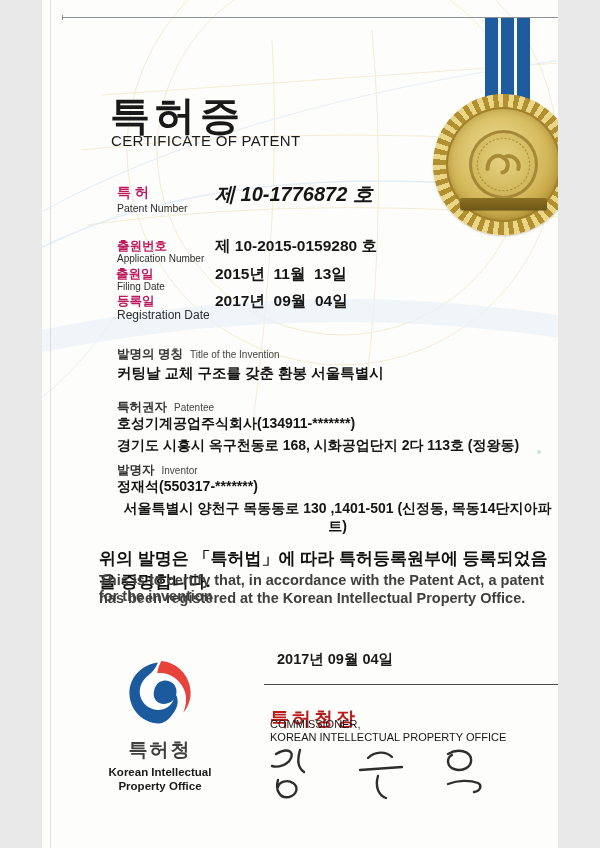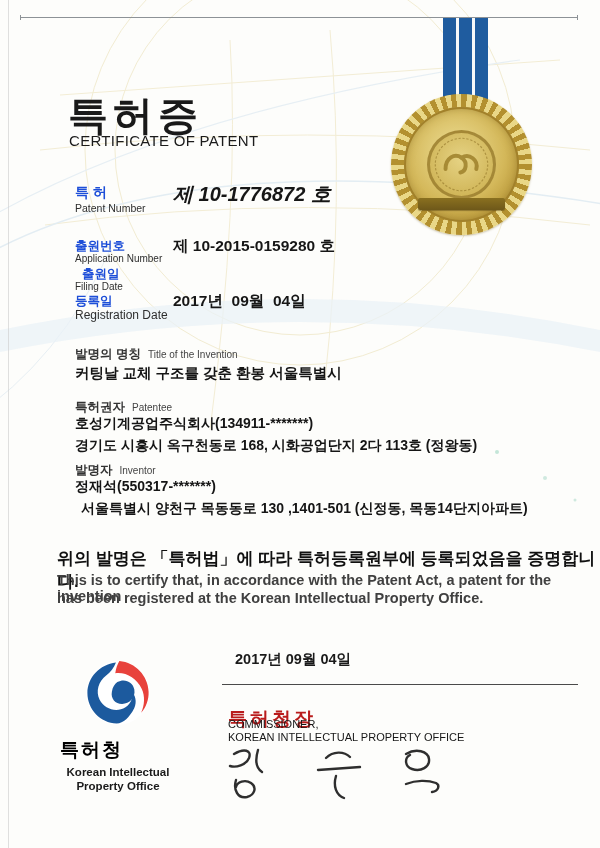--- a/index.html
+++ b/index.html
@@ -1,16 +1,16 @@
 <!DOCTYPE html>
 <html><head>
 <meta charset="utf-8">
 <style>
   html,body{margin:0;padding:0;background:#e9e9e9;}
-  .page{position:relative;width:600px;height:848px;margin:0 auto;background:#fdfdfb;
+  .page{position:relative;width:516px;height:848px;margin:0 auto;background:#fdfdfb;
         font-family:"Liberation Sans","DejaVu Sans",sans-serif;color:#1d1d1f;overflow:hidden;}
   .abs{position:absolute;}
   .val{white-space:pre-wrap;}
   .bg-svg{position:absolute;left:0;top:0;z-index:0;}
   .scan-edge{left:8px;top:0;width:1px;height:848px;background:#d2d2d2;opacity:.7;z-index:1;}
   .top-line{left:20px;top:17px;width:558px;height:1px;background:#8d9296;z-index:1;}
   .top-line::before,.top-line::after{content:"";position:absolute;top:-2px;width:1px;height:5px;background:#8d9296;}
   .top-line::before{left:0;} .top-line::after{right:0;}
 
   
@@ -29,38 +29,38 @@
   .medal .ring{position:absolute;inset:36px;border-radius:50%;border:3px solid rgba(140,110,35,.65);
     background:radial-gradient(circle at 50% 42%,#e6d384,#c9ac4a);}
   .medal .taegeuk{position:absolute;inset:42px;}
   .medal .banner{position:absolute;left:27px;right:27px;top:104px;height:12px;border-radius:2px;
     background:linear-gradient(#8a7020,#6e581a);box-shadow:0 1px 1px rgba(90,70,20,.5);}
 
   
   .title-ko{left:68px;top:88px;font-size:40px;font-weight:bold;letter-spacing:5px;color:#191919;z-index:4;}
   .title-en{left:69px;top:132px;font-size:15px;font-weight:normal;letter-spacing:.3px;color:#1b1b1b;z-index:4;}
 
-  .lbl-ko{font-weight:bold;color:#1d4ed8;}
+  .lbl-ko{font-weight:bold;color:#be185d;}
   .lbl-en{color:#2e2e2e;}
   .big-val{font-size:20px;font-weight:bold;color:#161616;font-style:italic;}
   .mid-val{font-size:15.5px;font-weight:bold;color:#161616;}
 
   .sec-lbl{font-size:12.5px;color:#333;font-weight:bold;}
   .sec-lbl .en{font-size:10px;color:#444;font-weight:normal;margin-left:7px;}
   .body-line{font-size:14px;font-weight:bold;color:#151515;}
 
   .stmt-ko{left:57px;top:547px;font-size:17px;font-weight:bold;color:#101010;z-index:4;}
   .stmt-en{font-size:14.5px;font-weight:bold;color:#404040;z-index:4;}
 
   .issue-date{left:235px;top:650px;font-size:14.5px;font-weight:600;color:#1a1a1a;z-index:4;}
   .sign-line{left:222px;top:684px;width:356px;height:1px;background:#4a4a4a;z-index:4;}
   .comm-ko{left:228px;top:706px;font-size:19px;font-weight:bold;letter-spacing:3px;color:#b91c1c;z-index:4;}
   .comm-en{left:228px;font-size:11px;font-weight:normal;color:#161616;z-index:4;}
 
-  .agency-ko{left:60px;top:737px;width:116px;font-size:19px;font-weight:bold;letter-spacing:2px;color:#000000;z-index:4;}
+  .agency-ko{left:60px;top:737px;width:116px;text-align:center;font-size:19px;font-weight:bold;letter-spacing:2px;color:#404040;z-index:4;}
   .agency-en{left:50px;width:136px;text-align:center;font-size:11.5px;font-weight:bold;color:#1a1a1a;z-index:4;}
   .z4{z-index:4;}
 </style>
 </head>
 <body>
 
 <div class="page">
 
   <svg class="bg-svg" width="600" height="848" viewBox="0 0 600 848">
     <g fill="none">
@@ -105,43 +105,44 @@
   <div class="abs title-en">CERTIFICATE OF PATENT</div>
 
   <div class="abs lbl-ko z4" style="left:75px;top:184px;font-size:14px;">특 허</div>
   <div class="abs lbl-en z4" style="left:75px;top:202px;font-size:10.5px;">Patent Number</div>
   <div class="abs big-val val z4" style="left:173px;top:181px;">제 10-1776872 호</div>
 
   <div class="abs lbl-ko z4" style="left:75px;top:238px;font-size:12.5px;">출원번호</div>
   <div class="abs lbl-en z4" style="left:75px;top:253px;font-size:10px;">Application Number</div>
   <div class="abs mid-val val z4" style="left:173px;top:236px;">제 10-2015-0159280 호</div>
 
-  <div class="abs lbl-ko z4" style="left:82px;top:266px;font-size:12.5px;">출원일</div>
+  <div class="abs lbl-ko z4" style="left:74px;top:266px;font-size:12.5px;">출원일</div>
   <div class="abs lbl-en z4" style="left:75px;top:281px;font-size:10px;">Filing Date</div>
+  <div class="abs mid-val val z4" style="left:173px;top:264px;">2015년  11월  13일</div>
 
   <div class="abs lbl-ko z4" style="left:75px;top:293px;font-size:12.5px;">등록일</div>
   <div class="abs lbl-en z4" style="left:75px;top:308px;font-size:12px;">Registration Date</div>
   <div class="abs mid-val val z4" style="left:173px;top:291px;">2017년  09월  04일</div>
 
   <div class="abs sec-lbl z4" style="left:75px;top:346px;">
     <span>발명의 명칭</span><span class="en">Title of the Invention</span>
   </div>
   <div class="abs body-line val z4" style="left:75px;top:364px;font-size:14.5px;">커팅날 교체 구조를 갖춘 환봉 서울특별시</div>
 
   <div class="abs sec-lbl z4" style="left:75px;top:399px;">
     <span>특허권자</span><span class="en">Patentee</span>
   </div>
   <div class="abs body-line val z4" style="left:75px;top:415px;">호성기계공업주식회사(134911-*******)</div>
   <div class="abs body-line val z4" style="left:75px;top:437px;">경기도 시흥시 옥구천동로 168, 시화공업단지 2다 113호 (정왕동)</div>
 
   <div class="abs sec-lbl z4" style="left:75px;top:462px;">
     <span>발명자</span><span class="en">Inventor</span>
   </div>
   <div class="abs body-line val z4" style="left:75px;top:478px;">정재석(550317-*******)</div>
-  <div class="abs body-line val z4" style="left:81px;top:500px;">서울특별시 양천구 목동동로 130 ,1401-501 (신정동, 목동14단지아파트)</div>
+  <div class="abs body-line val z4" style="left:75px;top:500px;text-align:center;">서울특별시 양천구 목동동로 130 ,1401-501 (신정동, 목동14단지아파트)</div>
 
   <div class="abs stmt-ko">위의 발명은 「특허법」에 따라 특허등록원부에 등록되었음을 증명합니다.</div>
   <div class="abs stmt-en" style="left:57px;top:572px;">This is to certify that, in accordance with the Patent Act, a patent for the invention</div>
   <div class="abs stmt-en" style="left:57px;top:590px;">has been registered at the Korean Intellectual Property Office.</div>
 
   <div class="abs issue-date val">2017년 09월 04일</div>
   <div class="abs sign-line"></div>
   <div class="abs comm-ko">특허청장</div>
   <div class="abs comm-en" style="top:718px;">COMMISSIONER,</div>
   <div class="abs comm-en" style="top:731px;">KOREAN INTELLECTUAL PROPERTY OFFICE</div>

